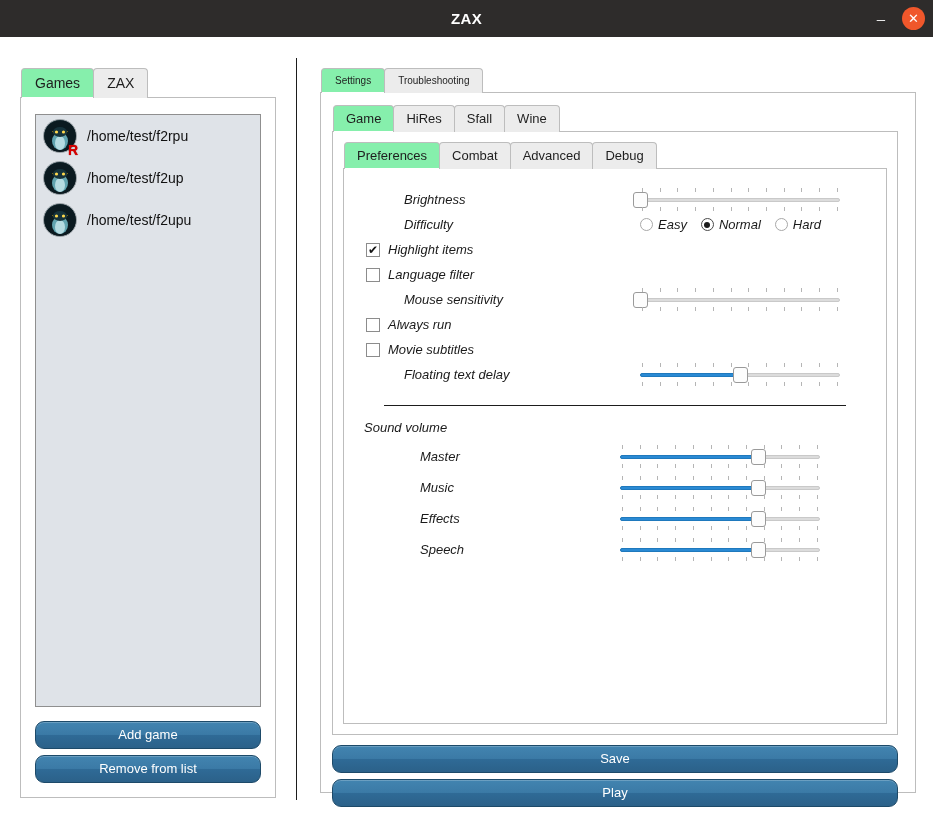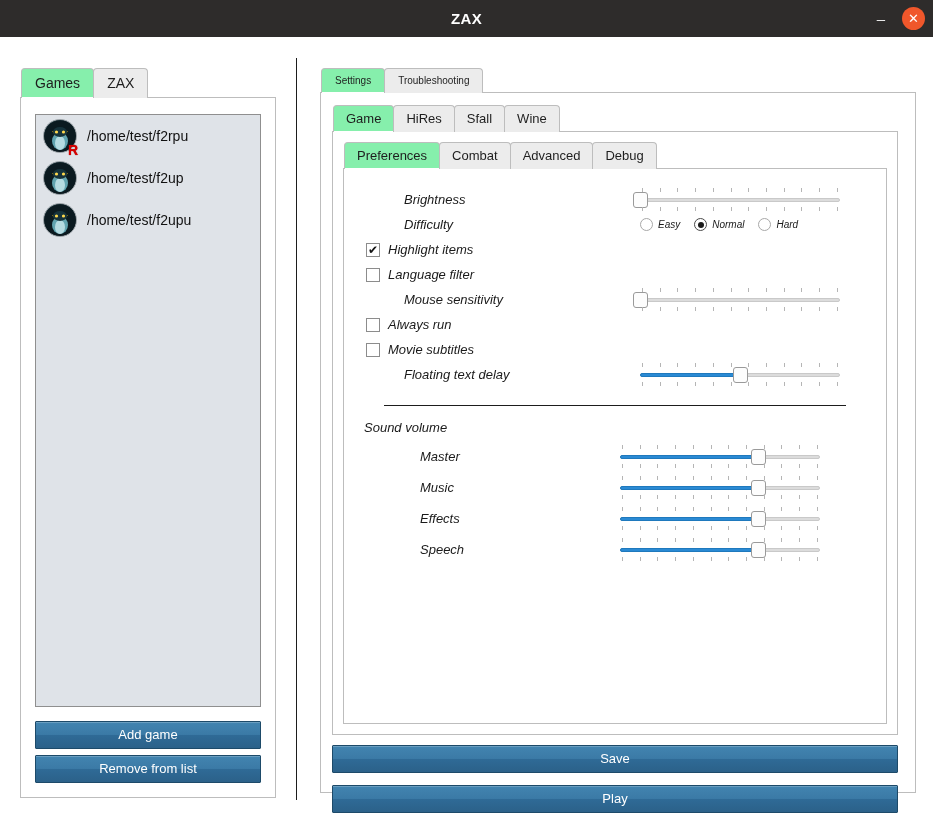--- a/index.html
+++ b/index.html
@@ -113,21 +113,21 @@
     line-height: 1; font-family: "Liberation Sans", sans-serif;
     text-shadow: 0 0 1px #8c0000;
   }
   .list-label { white-space: nowrap; overflow: hidden; text-overflow: ellipsis; }
 
   
   .bluebtn {
     display: block; width: 100%;
     background: linear-gradient(to bottom, #4284b0 0%, #3b7aa6 48%, #2f6a96 52%, #2b6189 100%);
     border: 1px solid #1d4a69;
-    border-radius: 1px;
+    border-radius: 9px;
     color: #ffffff;
     font-size: 13px;
     text-align: center;
     padding: 5px 0 6px 0;
     cursor: pointer;
     box-shadow: inset 0 1px 0 rgba(255,255,255,.22);
     font-family: "Liberation Sans", sans-serif;
   }
   #add-game-button { margin-top: 14px; }
   #remove-from-list-button { margin-top: 6px; }
@@ -207,21 +207,21 @@
   }
   .slider .handle {
     position: absolute; top: 5px; width: 15px; height: 16px;
     background: #fdfdfd; border: 1px solid #9a9a9a; border-radius: 3px;
     transform: translateX(-7px);
     box-shadow: 0 0 0 0 rgba(0,0,0,0);
   }
 
   
   .radiogroup { display: flex; align-items: center; gap: 4px; width: 200px; flex: 0 0 200px; }
-  .radio-opt { display: flex; align-items: center; gap: 5px; cursor: pointer; font-size: 10px; }
+  .radio-opt { display: flex; align-items: center; gap: 5px; cursor: pointer; font-size: 13px; }
   .radio-opt + .radio-opt { margin-left: 10px; }
   .rb {
     width: 13px; height: 13px; border-radius: 50%;
     border: 1px solid #a8a8a8; background: #fff;
     display: flex; align-items: center; justify-content: center;
     flex: 0 0 13px;
   }
   .rb.checked { border-color: #4a4a4a; }
   .rb.checked::after {
     content: ""; width: 6px; height: 6px; border-radius: 50%; background: #1a1a1a;
@@ -233,21 +233,21 @@
   }
   .section-title {
     font-size: 13px; color: #1a1a1a;
     margin: 14px 0 6px 2px;
   }
   .vol-row { display: flex; align-items: center; height: 31px; }
   .vol-label { width: 258px; flex: 0 0 258px; padding-left: 58px; font-size: 13px; }
   .vol-slider { width: 200px; flex: 0 0 200px; }
 
   #right-buttons { margin-top: 10px; }
-  #save-button { margin-bottom: 12px; }
+  #save-button { margin-bottom: 6px; }
 </style>
 </head>
 <body>
 
 <div class="titlebar">
   <div class="titlebar-title">ZAX</div>
   <div class="titlebar-buttons">
     <div class="tb-min">–</div>
     <div class="tb-close">✕</div>
   </div>

